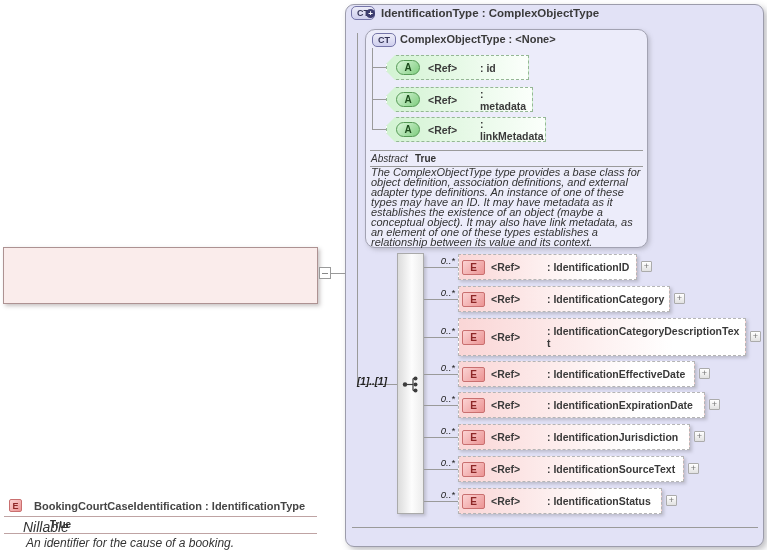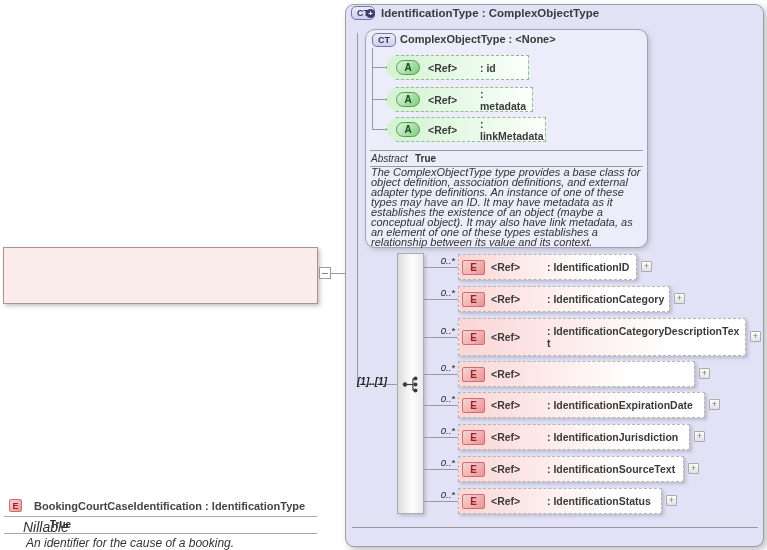--- a/index.html
+++ b/index.html
@@ -209,20 +209,21 @@
     </div>
     <div class="plus-btn" style="left:326px; top:13px;">+</div>
   </div>
 
   <div class="el-row" style="top:361px; width:298px; height:26px;">
     <div class="el-occ" style="top:1px;">0..*</div>
     <div class="el-line" style="top:13px; width:34px;"></div>
     <div class="el-box" style="width:237px; height:26px;">
       <div class="e-icon">E</div>
       <span class="ref-label" style="width:56px;">&lt;Ref&gt;</span>
+      <span class="el-name">: IdentificationEffectiveDate</span>
     </div>
     <div class="plus-btn" style="left:275px; top:7px;">+</div>
   </div>
 
   <div class="el-row" style="top:392px; width:308px; height:26px;">
     <div class="el-occ" style="top:1px;">0..*</div>
     <div class="el-line" style="top:13px; width:34px;"></div>
     <div class="el-box" style="width:247px; height:26px;">
       <div class="e-icon">E</div>
       <span class="ref-label" style="width:56px;">&lt;Ref&gt;</span>

